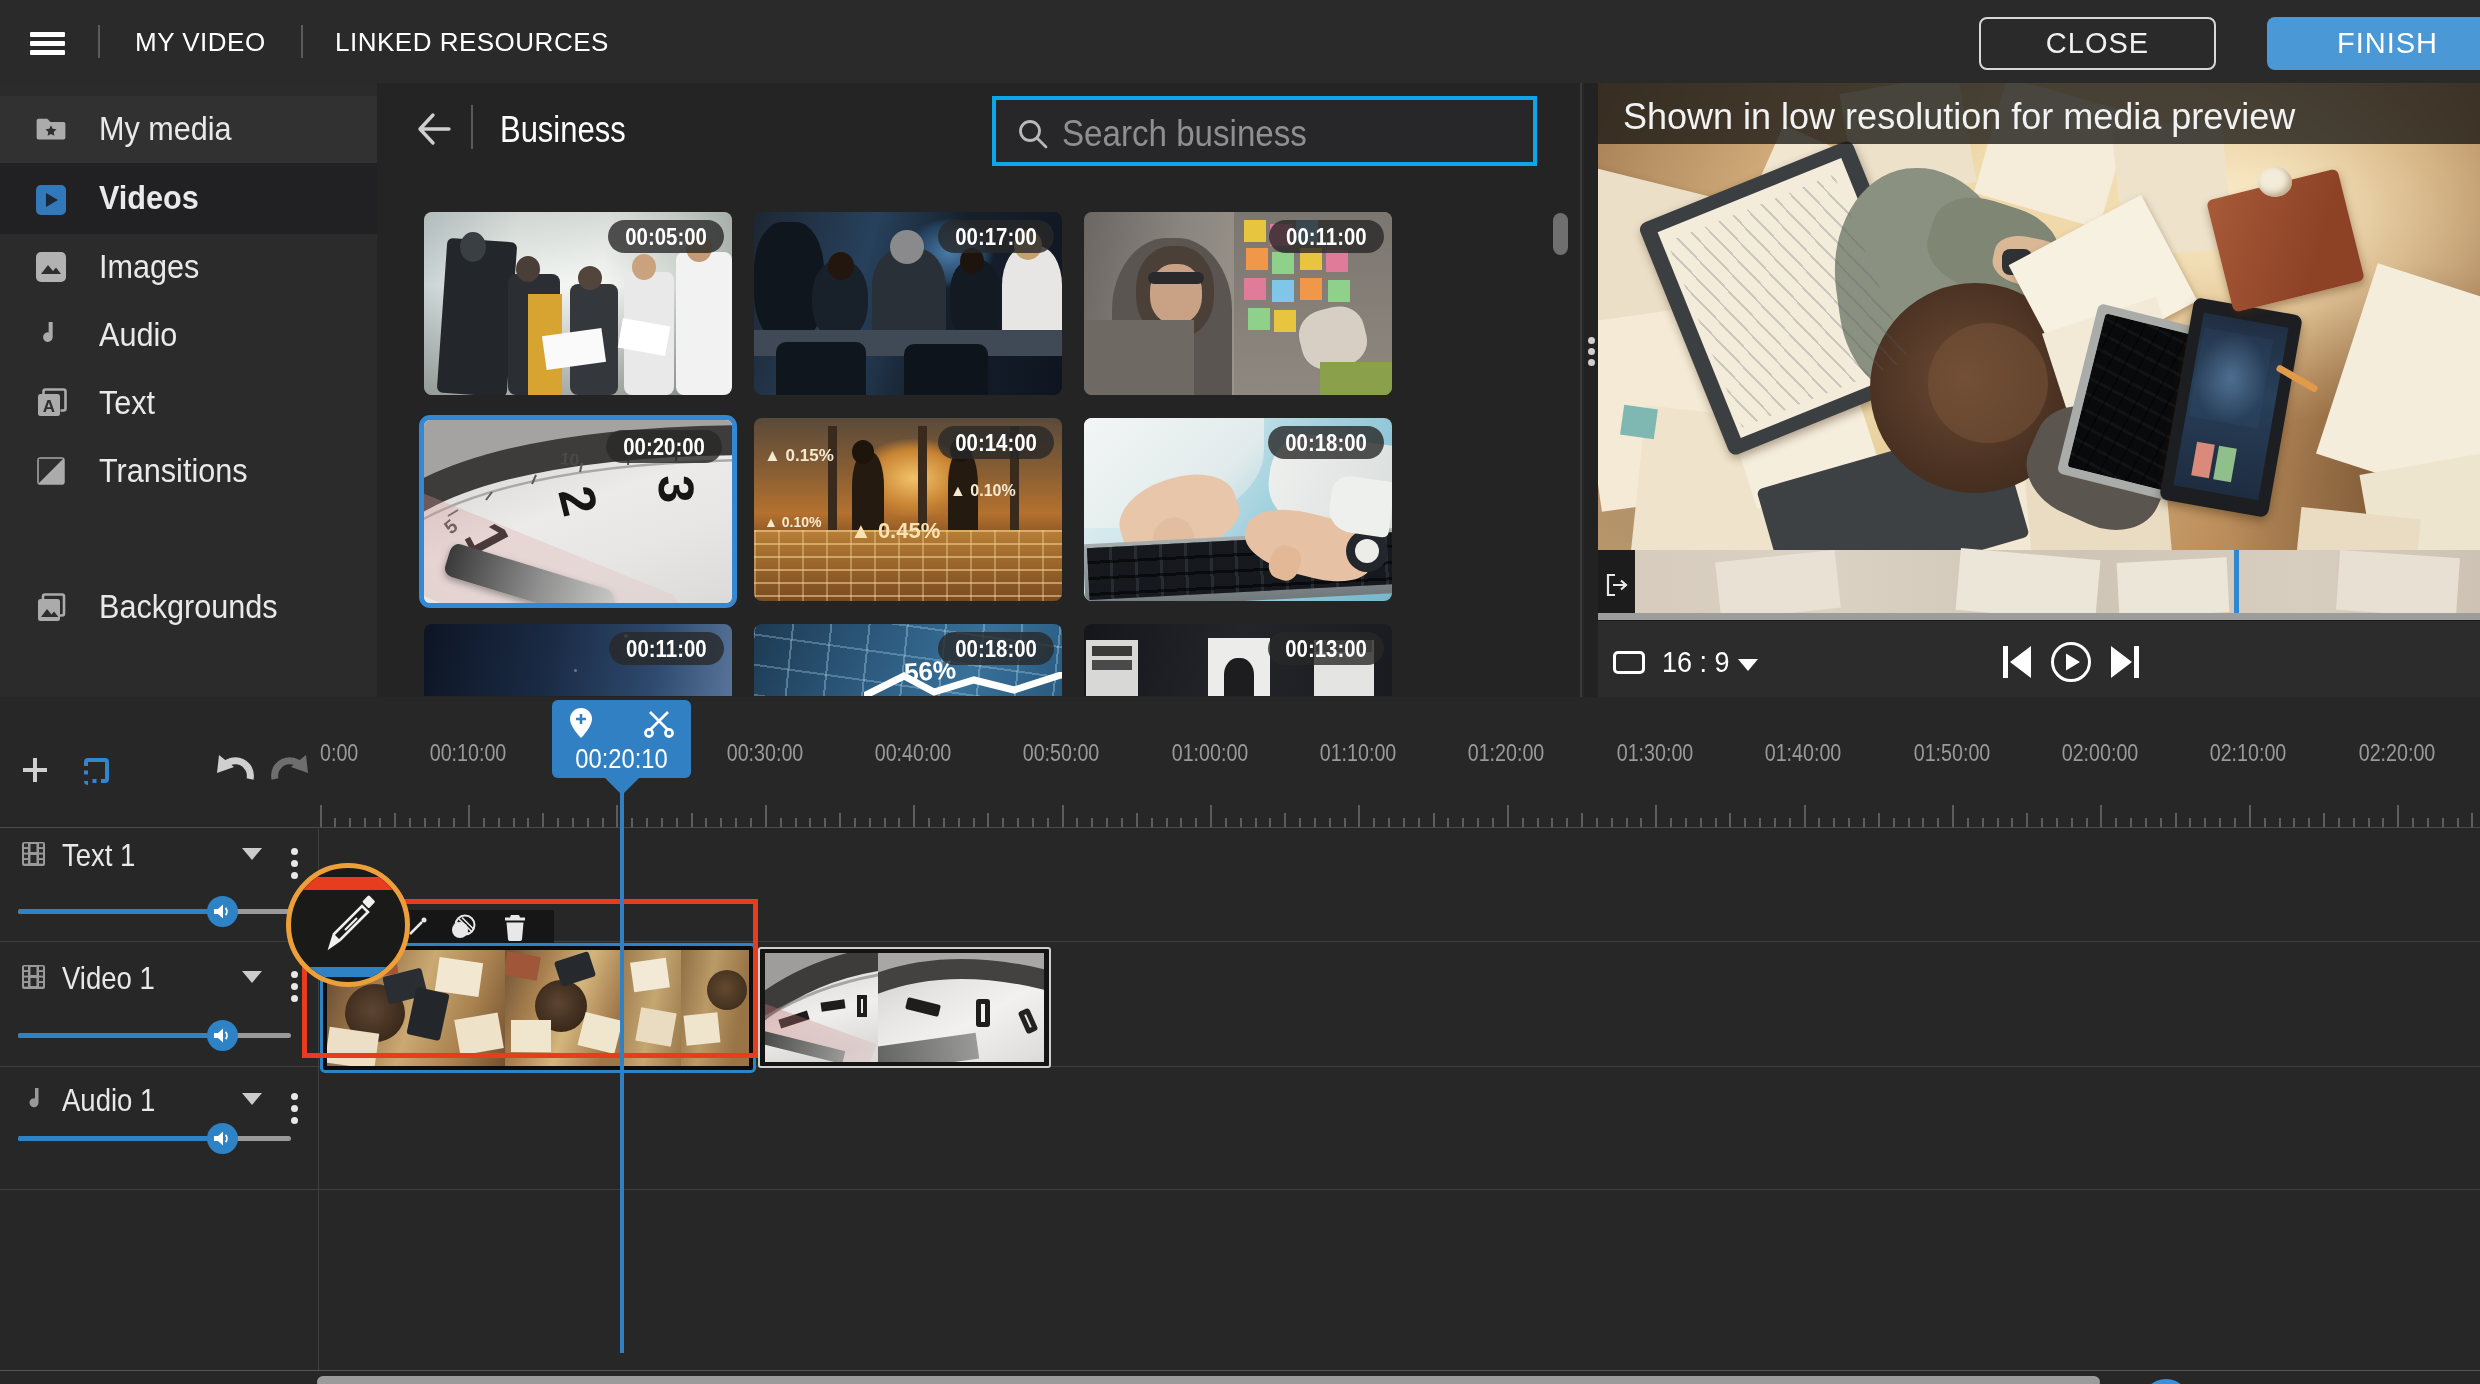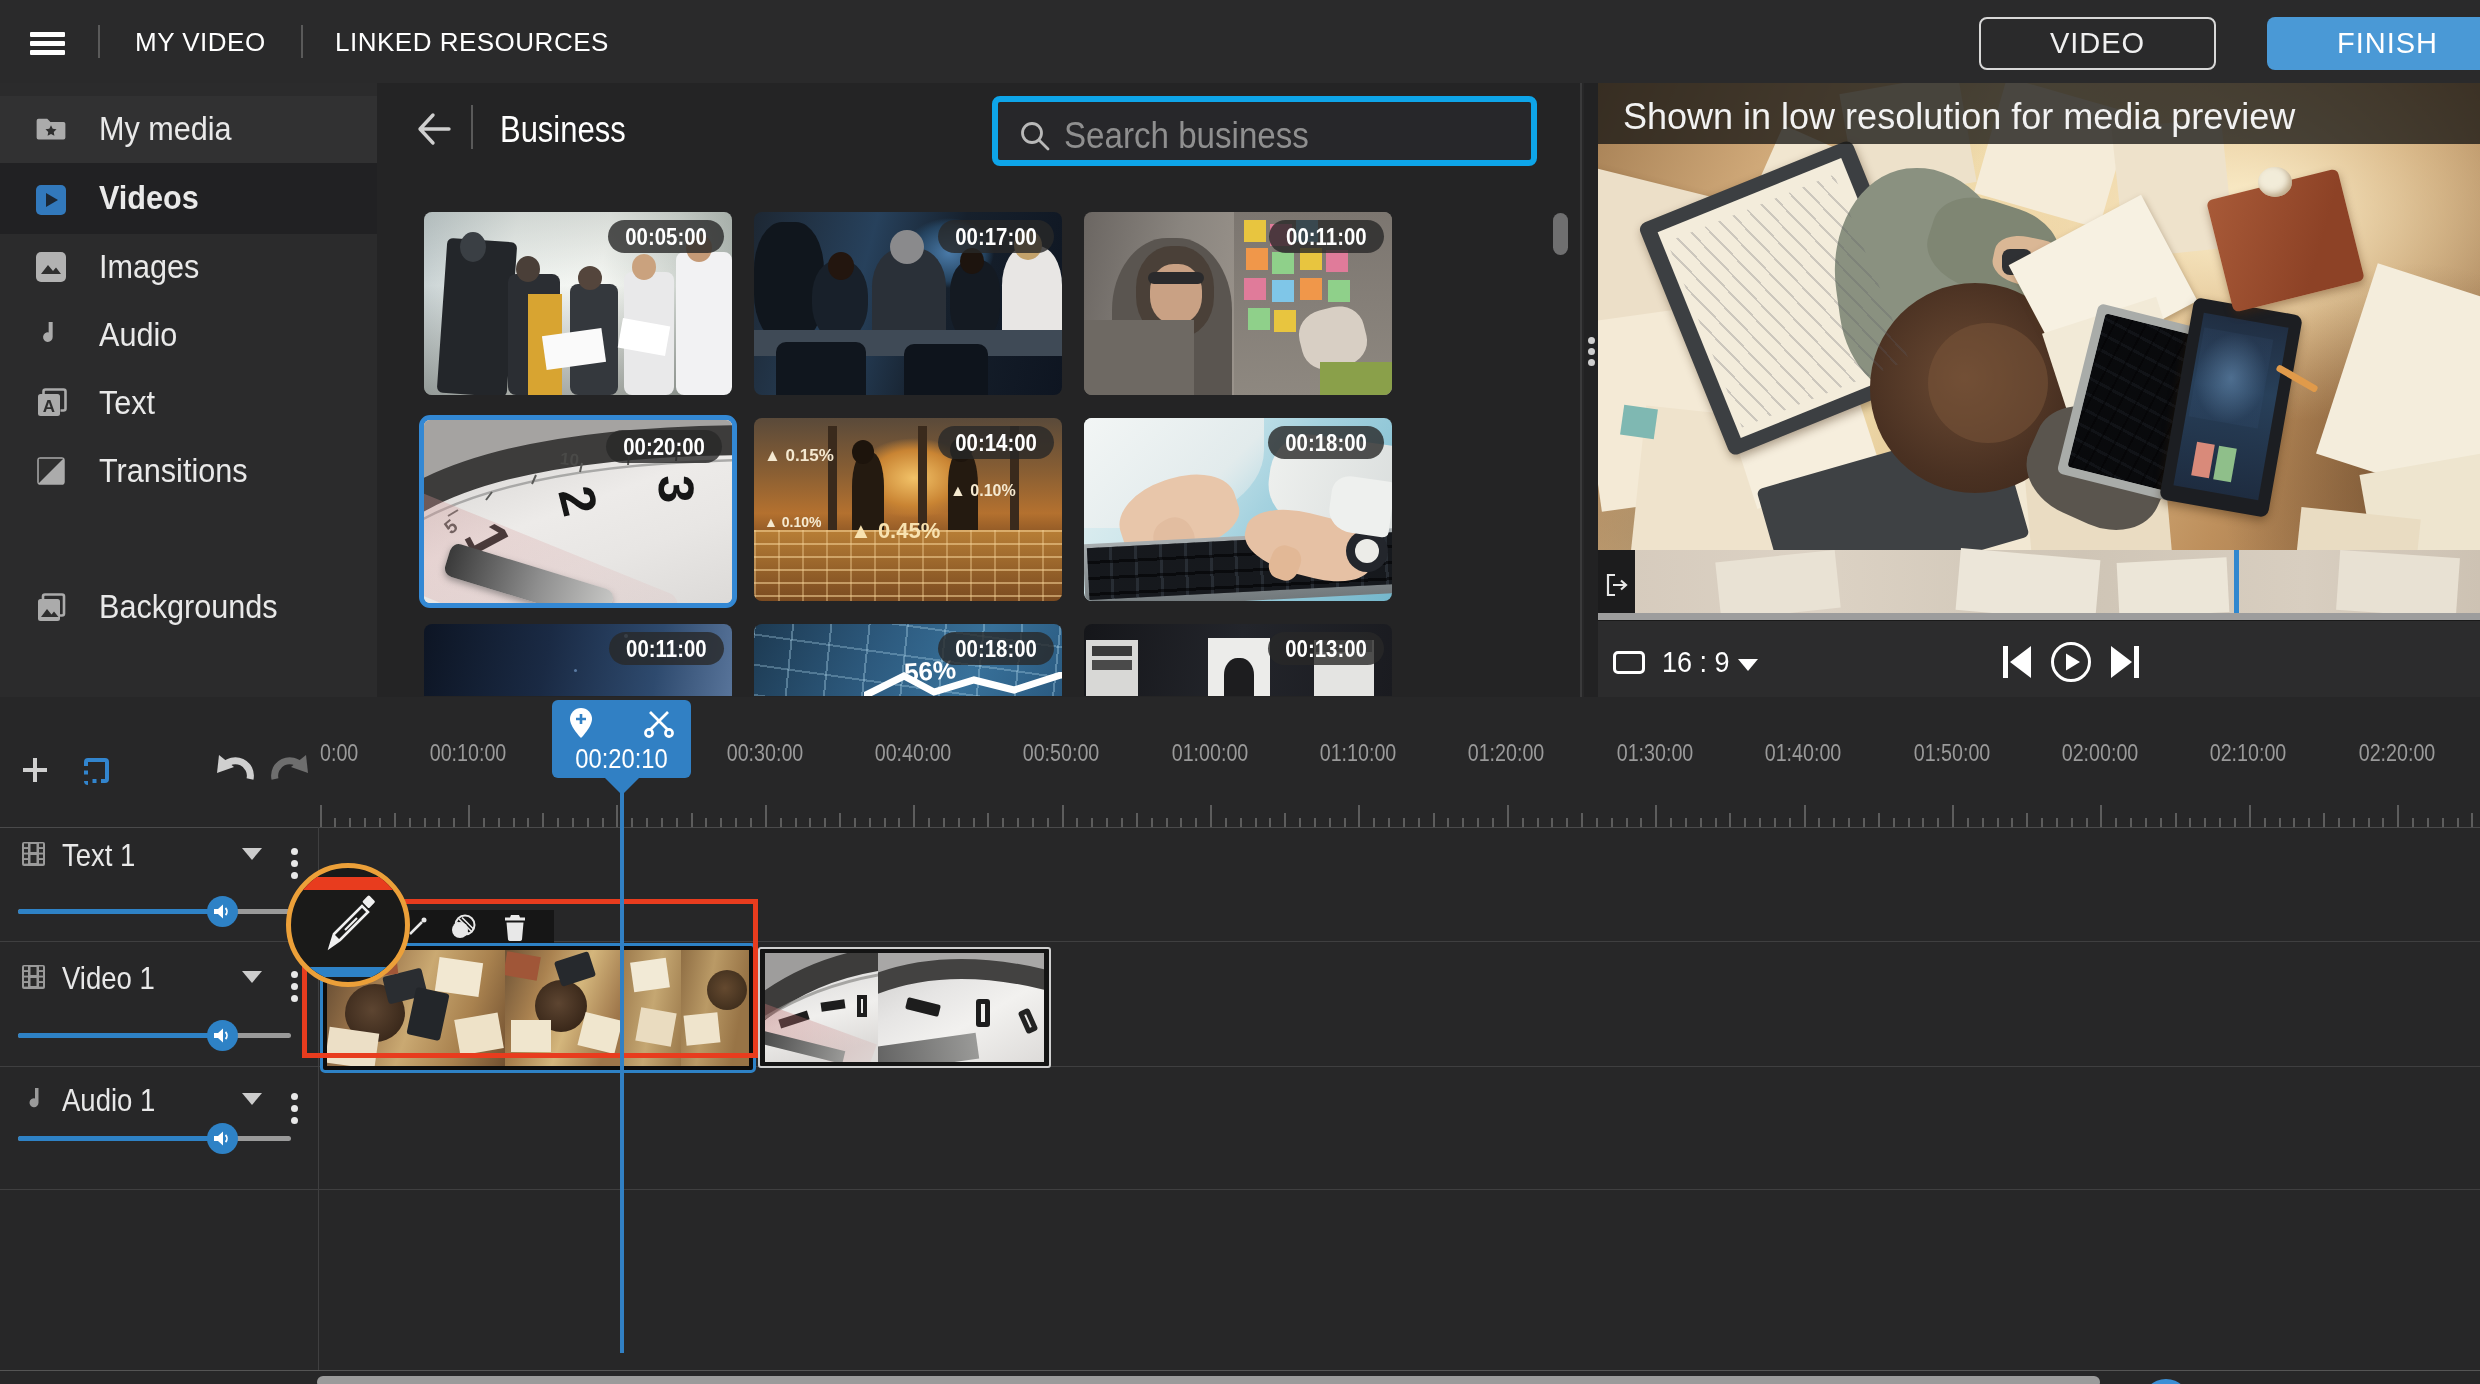--- a/index.html
+++ b/index.html
@@ -36,21 +36,21 @@
 <body>
 
 <div class="abs" id="topbar">
   <div class="abs hbar" style="top:32px"></div>
   <div class="abs hbar" style="top:41px"></div>
   <div class="abs hbar" style="top:50px"></div>
   <div class="abs tdiv" style="left:98px"></div>
   <div class="abs toptxt" style="left:135px">MY VIDEO</div>
   <div class="abs tdiv" style="left:301px"></div>
   <div class="abs toptxt" style="left:335px">LINKED RESOURCES</div>
-  <div class="abs" id="closebtn">VIDEO</div>
+  <div class="abs" id="closebtn">CLOSE</div>
   <div class="abs" id="finishbtn">FINISH</div>
 </div>
 
 <div class="abs" id="sidebar">
   <div class="abs srow" style="top:13px; height:67px; background:#313132;">
     <svg class="abs sico" style="top:19px" viewBox="0 0 24 24">
         <path fill="#ababab" d="M2 4 h7 l2.5 2.5 H22 a1.5 1.5 0 0 1 1.5 1.5 V19 a1.5 1.5 0 0 1 -1.5 1.5 H2 A1.5 1.5 0 0 1 .5 19 V5.5 A1.5 1.5 0 0 1 2 4 Z" transform="translate(0,-1)"></path>
         <path fill="#2e2e2e" d="M12 8.2 l1.35 2.75 3.05 .45 -2.2 2.15 .52 3.05 L12 15.2 9.28 16.6 9.8 13.55 7.6 11.4 l3.05 -.45 Z"></path>
       </svg>
     <div class="abs stxt">My media</div>
@@ -100,21 +100,21 @@
   </div>
 </div>
 
 <div class="abs" id="midpanel">
 
   <svg class="abs" style="left:39px; top:28px; width:36px; height:36px;" viewBox="0 0 36 36">
       <path fill="none" stroke="#cfcfcf" stroke-width="3.4" stroke-linecap="round" stroke-linejoin="round" d="M17 4 L4 18 L17 32 M4.5 18 H33"></path>
     </svg>
   <div class="abs" style="left:94px; top:22px; width:2px; height:44px; background:#5a5a5a;"></div>
   <div class="abs" style="left:123px; top:26px; color:#fff; font-size:36px; transform:scaleX(0.86); transform-origin:left top;">Business</div>
-  <div class="abs" style="left:615px; top:13px; width:545px; height:70px; border:6px solid #0ea5e9; border-radius:8px; background:#27272a;">
+  <div class="abs" style="left:615px; top:13px; width:545px; height:70px; border:4px solid #0ea5e9; border-radius:0; background:#27272a;">
     <svg class="abs" style="left:20px; top:17px; width:34px; height:34px;" viewBox="0 0 34 34">
         <circle cx="14" cy="14" r="9.5" fill="none" stroke="#b9b9b9" stroke-width="2.8"></circle>
         <path d="M21 21 L30 30" stroke="#b9b9b9" stroke-width="2.8" stroke-linecap="round"></path>
       </svg>
     <div class="abs" style="left:66px; top:13px; color:#8f8f8f; font-size:36px; transform:scaleX(0.92); transform-origin:left top;">Search business</div>
   </div>
 
   <div class="thumb" style="left:47px; top:129px; background:linear-gradient(100deg,#c4ced0 0%,#eef2ef 28%,#f6f8f4 55%,#d8ddd8 75%,#a2aba5 100%);">
     <div class="abs" style="left:0;top:0;width:100%;height:100%;background:linear-gradient(180deg,rgba(120,130,125,0.25) 0%,rgba(255,255,255,0) 40%,rgba(70,75,70,0.45) 100%);"></div>
     <div class="abs" style="left:18px;top:28px;width:70px;height:155px;background:#23262a;border-radius:6px; transform:rotate(4deg);"></div>

